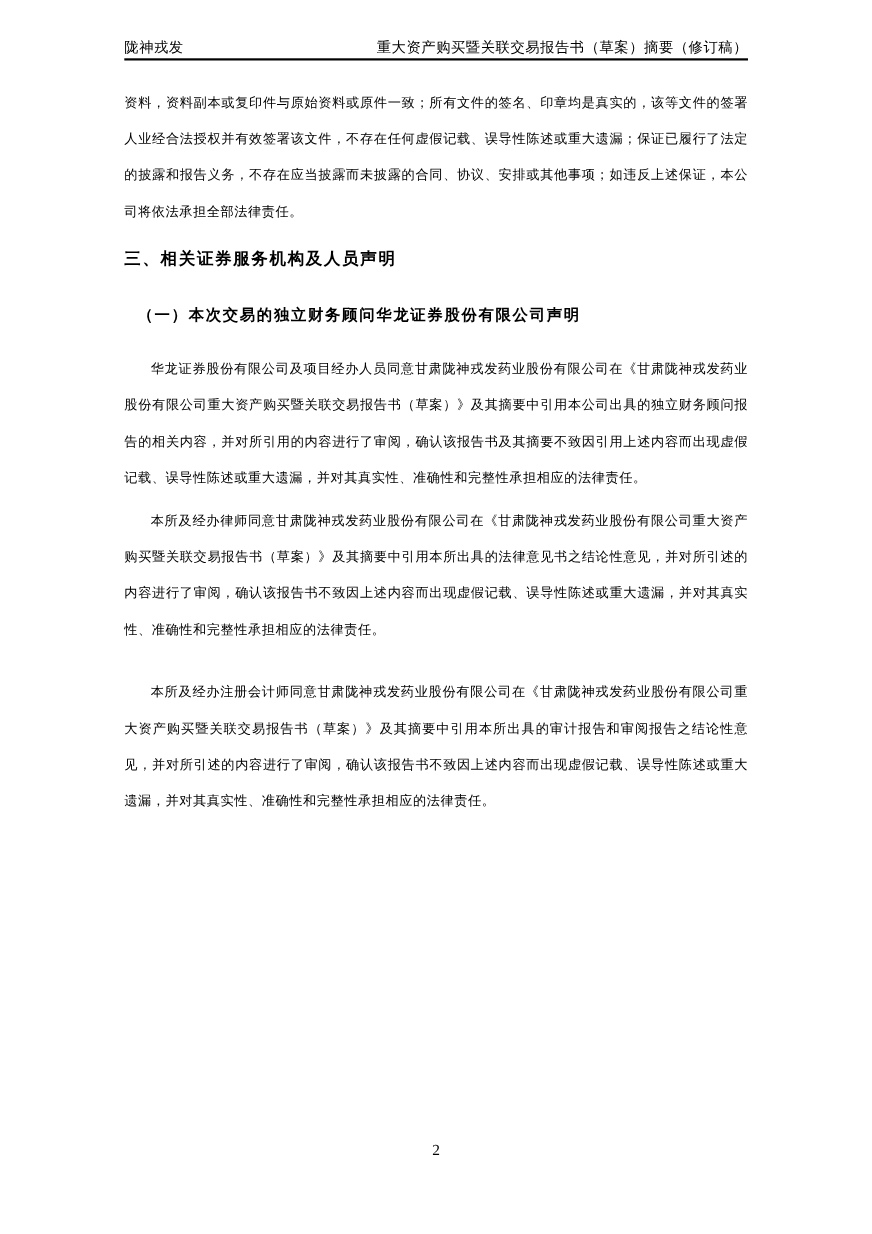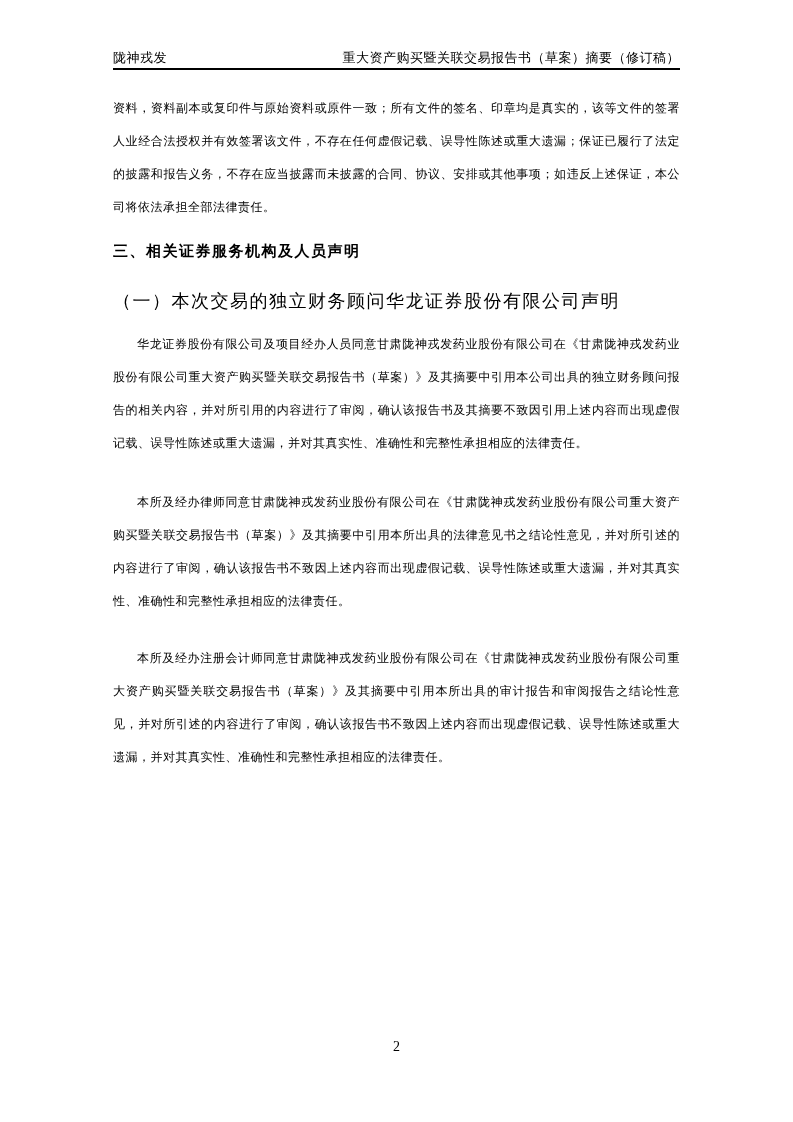--- a/index.html
+++ b/index.html
@@ -12,21 +12,21 @@
     width: 793px;
     height: 1122px;
     background: #ffffff;
     color: #000000;
     font-family: "Liberation Serif", serif;
     overflow: hidden;
     box-sizing: border-box;
   }
   .doc-header {
     margin: 0 113px;
-    padding-top: 51px;
+    padding-top: 36px;
     padding-bottom: 3px;
     border-bottom: 2px solid #000000;
     display: flex;
     justify-content: space-between;
     align-items: flex-end;
     font-size: 13px;
     line-height: 14px;
     letter-spacing: 0.5px;
   }
   .doc-body {
@@ -38,37 +38,37 @@
     letter-spacing: 0.5px;
     text-align: justify;
     text-align-last: left;
     margin: 0;
   }
   .para.indent {
     text-indent: 2em;
   }
   .p1 { margin-top: 22px; }
   .p2 { margin-top: 6px; }
-  .p3 { margin-top: 26px; font-family: Liberation Serif, serif; }
+  .p3 { margin-top: 6px; font-family: Liberation Serif, serif; }
   .p4 { margin-top: 24px; }
   h1.sec {
     font-family: "Liberation Sans", sans-serif;
     font-weight: bold;
     font-size: 15px;
     line-height: 30px;
     letter-spacing: 1.5px;
     margin: 12px 0 0 0;
   }
   h2.sub {
     font-family: "Liberation Sans", sans-serif;
-    font-weight: normal;
-    font-size: 18px;
+    font-weight: bold;
+    font-size: 14px;
     line-height: 42px;
     letter-spacing: 1.5px;
-    margin: 0;
+    margin: 12px;
     text-align: justify;
     text-align-last: left;
   }
   h2.sub-1 { margin-top: 14px; }
   h2.sub-2 { margin-top: 2px; }
   h2.sub-3 { margin-top: 6px; }
   .doc-footer {
     position: absolute;
     left: 0;
     right: 0;

